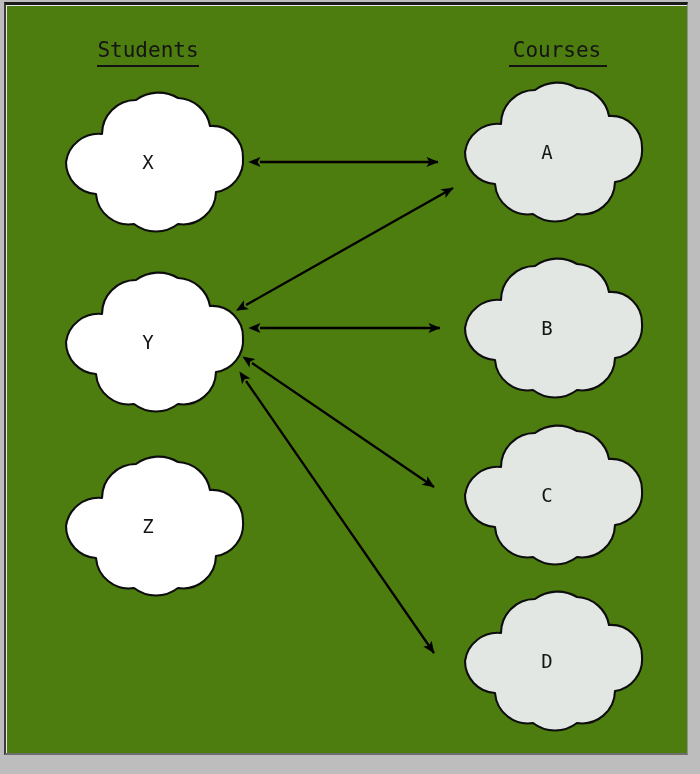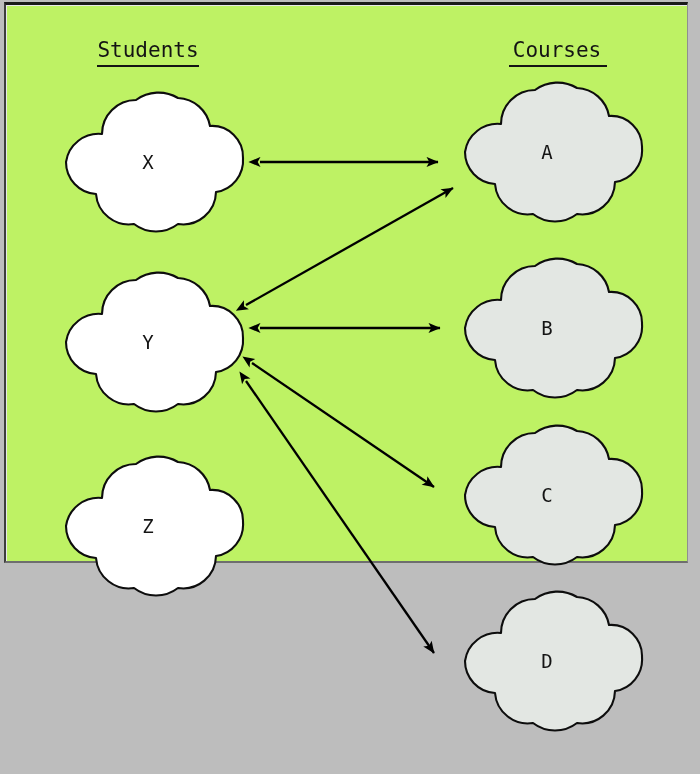--- a/index.html
+++ b/index.html
@@ -17,22 +17,22 @@
     position: relative;
     width: 700px;
     height: 774px;
     background: #bdbdbd;
   }
   #panel {
     position: absolute;
     left: 4px;
     top: 2px;
     width: 684px;
-    height: 561px;
-    background: #bef264;
+    height: 753px;
+    background: #4d7c0f;
     border-top: 3px solid #1a1a1a;
     border-left: 2px solid #3d3d3d;
     border-right: 1px solid #8f8f8f;
     border-bottom: 2px solid #6e6e6e;
     box-sizing: border-box;
   }
   #panel-inner {
     position: absolute;
     left: 0;
     top: 0;

